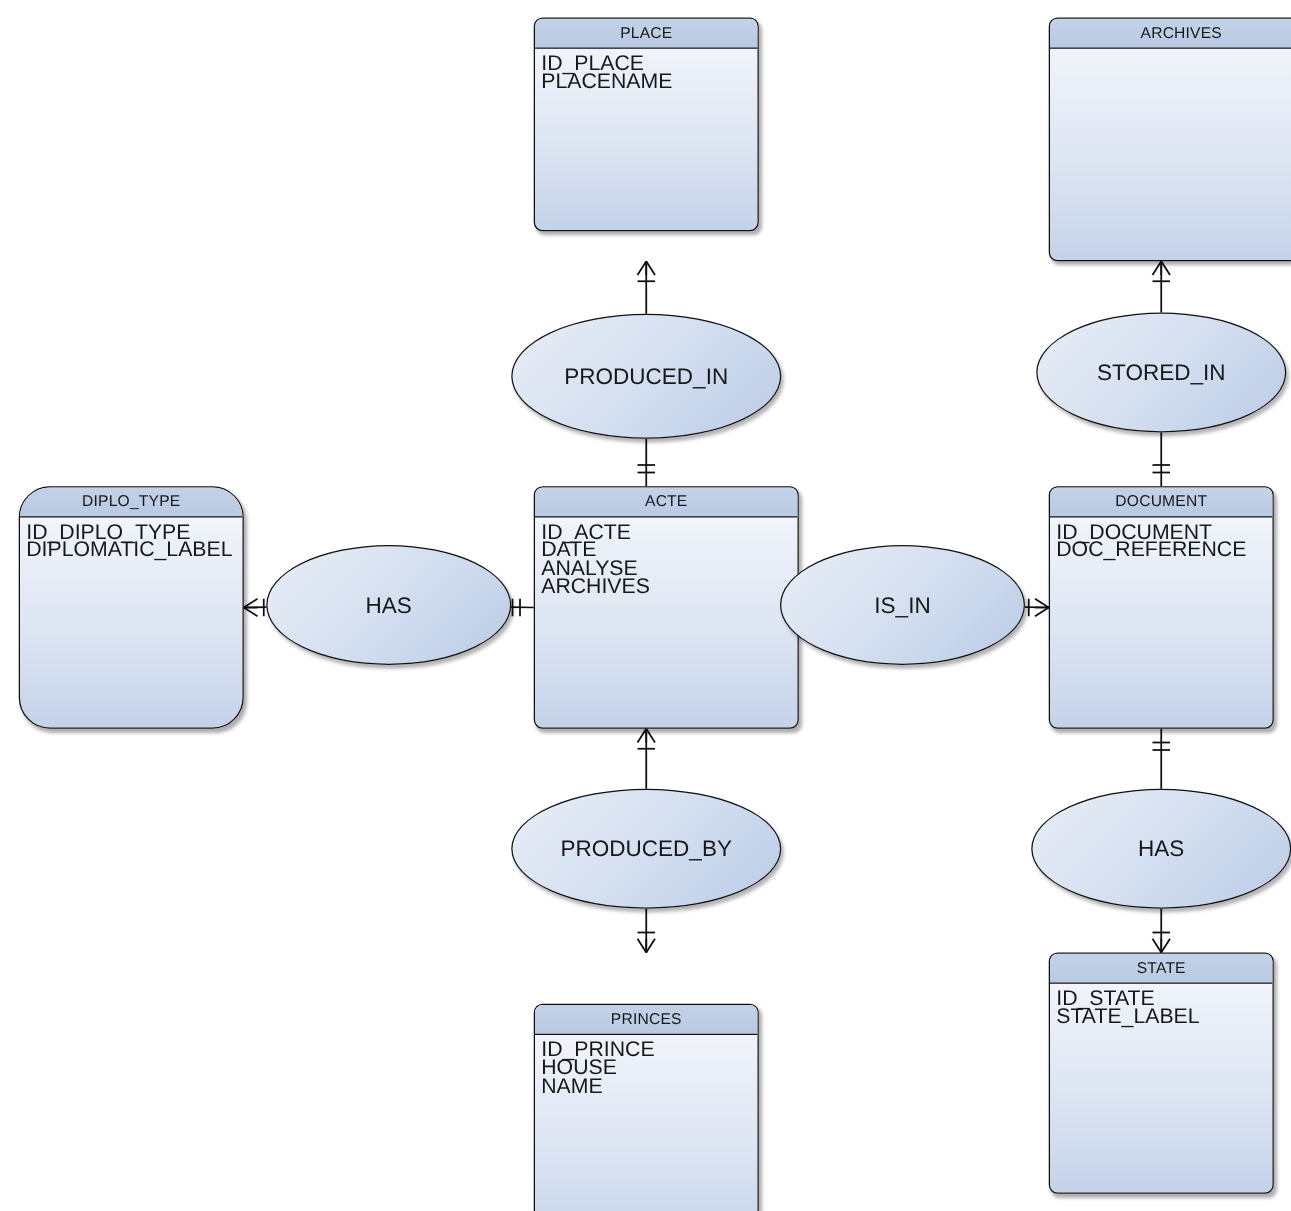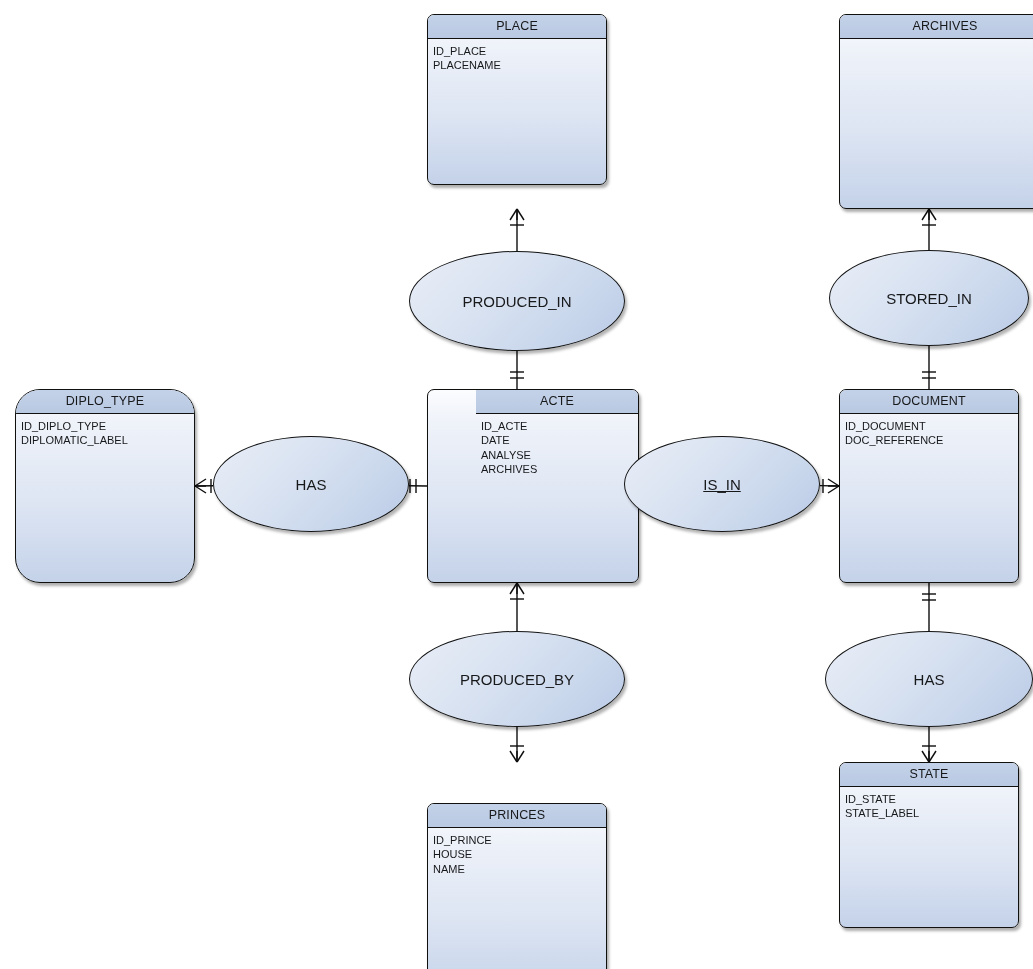--- a/index.html
+++ b/index.html
@@ -38,39 +38,39 @@
     line-height: 23px;
     text-align: center;
     font-size: 12.5px;
     color: #17181a;
     background: linear-gradient(to bottom, #c3d2e8 0%, #b9c9e2 100%);
     border-bottom: 1.2px solid #10100f;
     letter-spacing: 0.15px;
   }
   .entity-attrs {
     padding: 5px 0 0 5px;
-    font-size: 11px;
+    font-size: 17px;
     color: #17181a;
     line-height: 14.3px;
   }
   .entity-attrs div {
     white-space: nowrap;
   }
   
   .rel {
     position: absolute;
     box-sizing: border-box;
     border: 1.3px solid #121212;
     border-radius: 50%;
     background: linear-gradient(135deg, #e9eef7 0%, #dbe4f2 35%, #c9d7ec 72%, #b9cae5 100%);
     box-shadow: 2px 3px 3px rgba(0,0,0,0.3);
     display: flex;
     align-items: center;
     justify-content: center;
-    font-size: 15px;
+    font-size: 18px;
     color: #17181a;
     z-index: 6;
     white-space: nowrap;
   }
   
   .edges {
     position: absolute;
     left: 0;
     top: 0;
     width: 1033px;
@@ -174,21 +174,21 @@
     <div class="entity" style="left: 839px; top: 14px; width: 212px; height: 195px;">
       <div class="entity-header">ARCHIVES</div>
     </div>
     <div class="entity" style="left: 15px; top: 389px; width: 180px; height: 194px; border-radius: 25px;">
       <div class="entity-header">DIPLO_TYPE</div>
       <div class="entity-attrs">
         <div>ID_DIPLO_TYPE</div>
         <div>DIPLOMATIC_LABEL</div>
       </div>
     </div>
-    <div class="entity" style="left: 427px; top: 389px; width: 212px; height: 194px; padding-left: 48px;">
+    <div class="entity" style="left: 427px; top: 389px; width: 212px; height: 194px;">
       <div class="entity-header">ACTE</div>
       <div class="entity-attrs">
         <div>ID_ACTE</div>
         <div>DATE</div>
         <div>ANALYSE</div>
         <div>ARCHIVES</div>
       </div>
     </div>
     <div class="entity" style="left: 839px; top: 389px; width: 180px; height: 194px;">
       <div class="entity-header">DOCUMENT</div>
@@ -198,37 +198,37 @@
       </div>
     </div>
     <div class="entity" style="left: 427px; top: 762px; width: 180px; height: 193px; margin-top: 41px;">
       <div class="entity-header">PRINCES</div>
       <div class="entity-attrs">
         <div>ID_PRINCE</div>
         <div>HOUSE</div>
         <div>NAME</div>
       </div>
     </div>
-    <div class="entity" style="left: 839px; top: 762px; width: 180px; height: 166px;">
+    <div class="entity" style="left: 839px; top: 762px; width: 180px; height: 193px;">
       <div class="entity-header">STATE</div>
       <div class="entity-attrs">
         <div>ID_STATE</div>
         <div>STATE_LABEL</div>
       </div>
     </div>
     <div class="rel" style="left: 409px; top: 251px; width: 216px; height: 100px;">
       <span>PRODUCED_IN</span>
     </div>
     <div class="rel" style="left: 829px; top: 250px; width: 200px; height: 96px;">
       <span>STORED_IN</span>
     </div>
     <div class="rel" style="left: 213px; top: 436px; width: 196px; height: 96px;">
       <span>HAS</span>
     </div>
-    <div class="rel" style="left: 624px; top: 436px; width: 196px; height: 96px; text-decoration: underline;">
+    <div class="rel" style="left: 624px; top: 436px; width: 196px; height: 96px;">
       <span>IS_IN</span>
     </div>
     <div class="rel" style="left: 409px; top: 631px; width: 216px; height: 96px;">
       <span>PRODUCED_BY</span>
     </div>
     <div class="rel" style="left: 825px; top: 631px; width: 208px; height: 96px;">
       <span>HAS</span>
     </div>
   </div>
 

